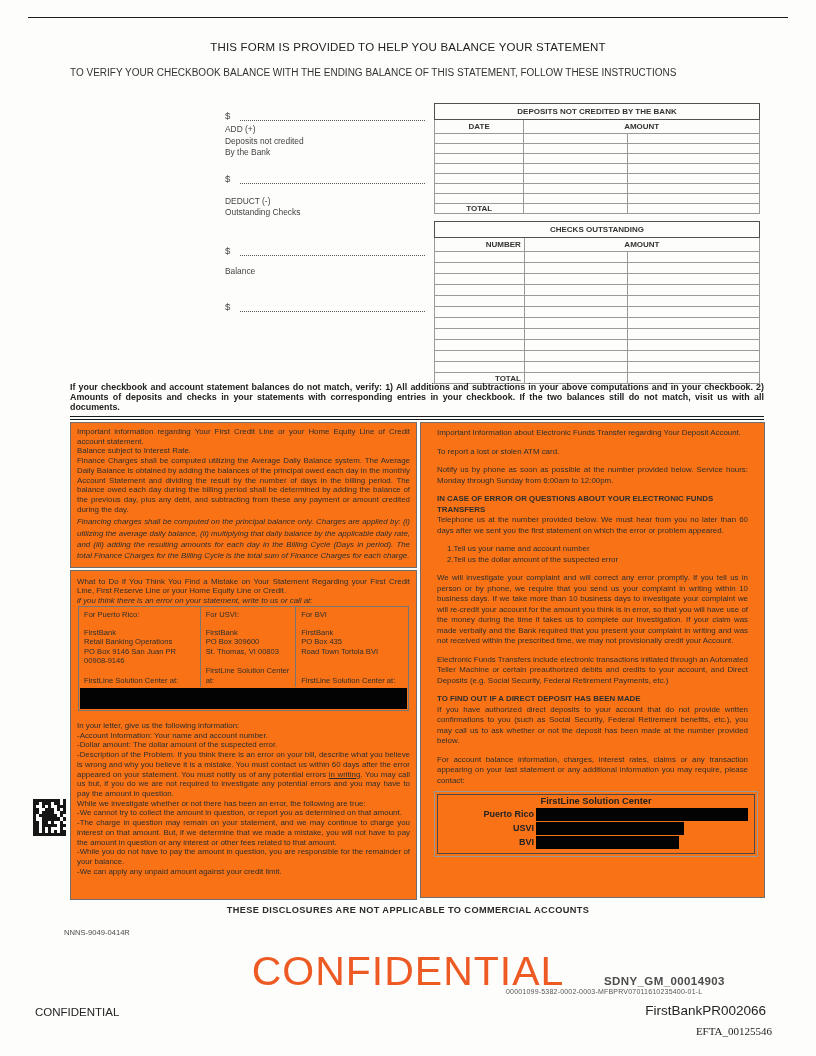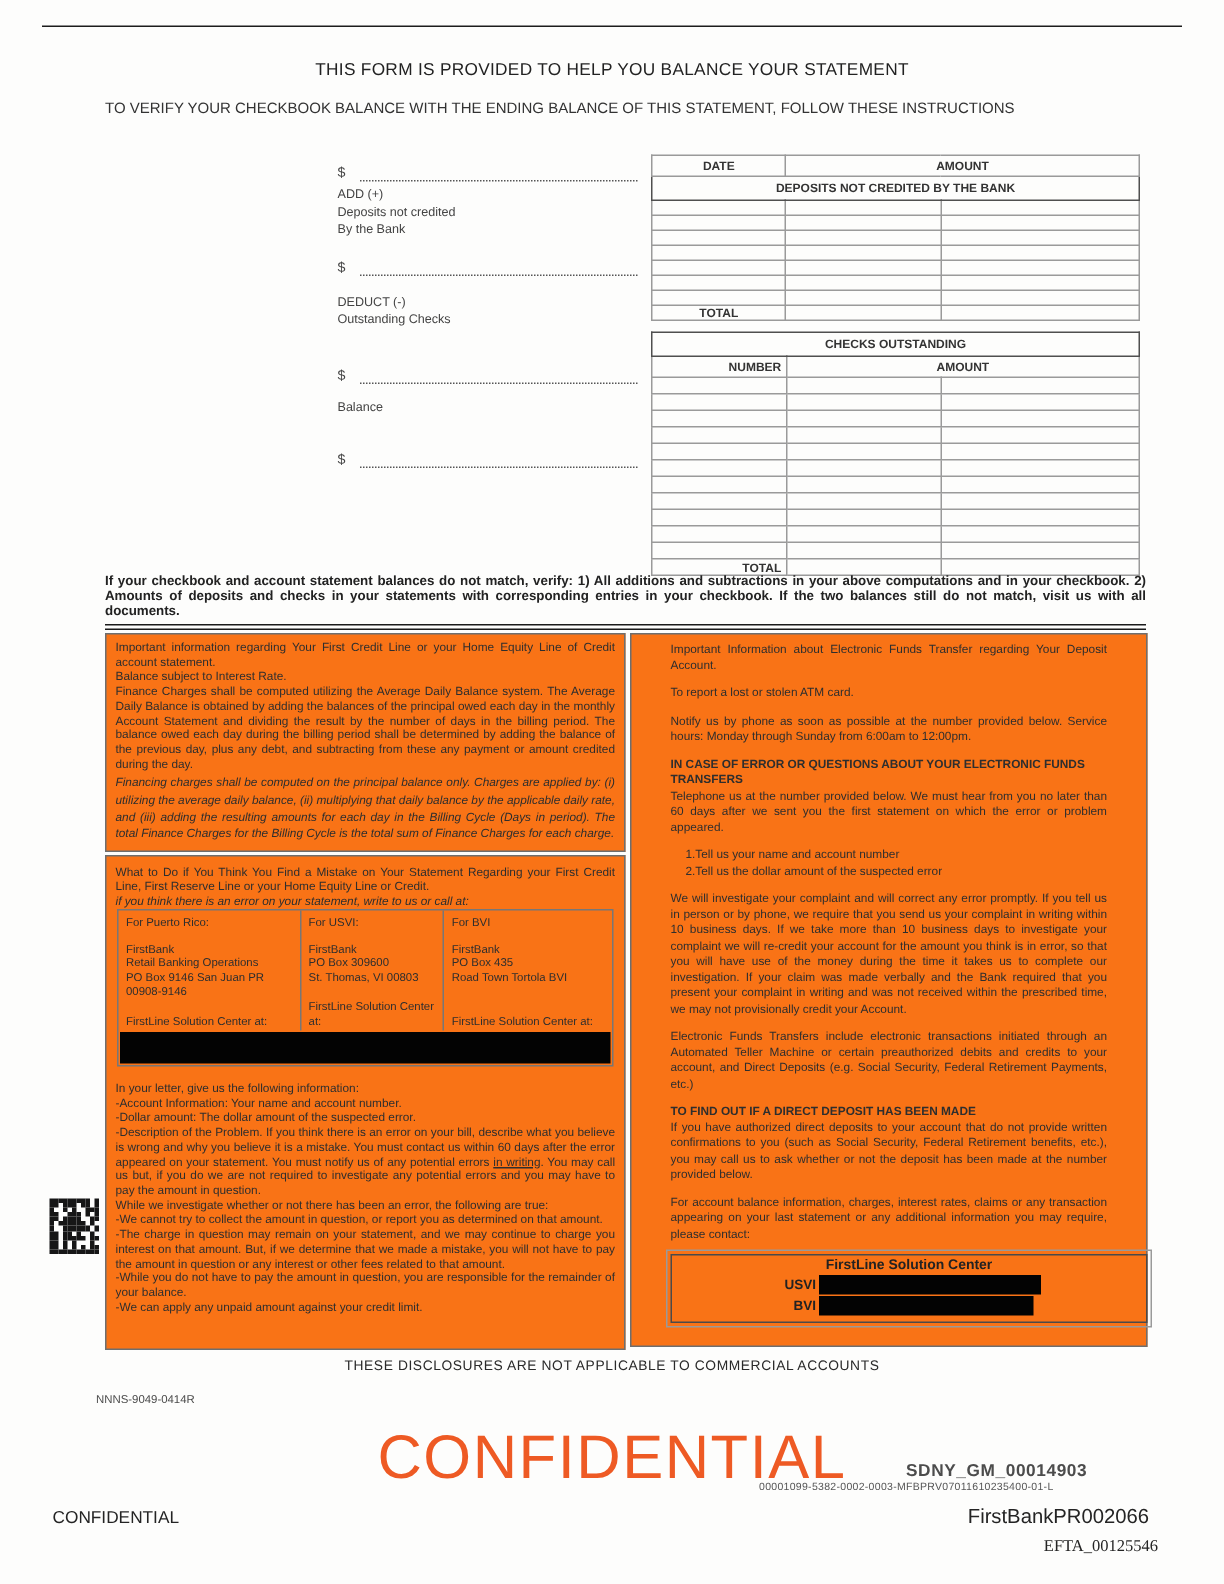--- a/index.html
+++ b/index.html
@@ -53,37 +53,37 @@
   .contact-cell{border-right:1px solid #777;padding:3px 5px 2px;display:flex;flex-direction:column;min-height:80px;box-sizing:border-box;}
   .contact-cell:nth-child(3){border-right:none;}
   .cc-region{margin-bottom:9px;}
   .cc-footer{margin-top:auto;padding-top:10px;}
   .contact-redact{grid-column:1/4;height:21px;background:#030303;margin:1px;}
 
   .letter p{margin:0;}
   .u{text-decoration:underline;}
 
   .rcol{position:absolute;left:420px;top:422px;width:345px;}
-  .rbox{padding:5px 26px 6px;font-size:7.9px;line-height:10.5px;min-height:476px;}
+  .rbox{padding:5px 16px 6px;font-size:7.9px;line-height:10.5px;min-height:476px;}
   .rbox p{margin:0 0 8px;text-align:justify;}
   .rbox .bold-h{font-weight:bold;text-align:left;margin-bottom:0;}
   .rbox .list{margin:0 0 8px 10px;}
   .rbox .list p{margin:0;text-align:left;}
 
   .solution-box{width:318px;margin:4px auto 0;border:1px solid #4a4a4a;outline:1px solid #9a9a9a;
                 outline-offset:2px;padding:1px 4px 4px;box-sizing:border-box;}
   .sc-title{text-align:center;font-weight:bold;font-size:9.3px;color:#222;}
   .sc-row{display:flex;align-items:center;margin-top:1px;}
   .sc-label{width:92px;text-align:right;font-weight:bold;font-size:9px;padding-right:2px;color:#222;}
   .sc-bar{height:13px;background:#030303;}
   .sc-bar.w1{width:212px;} .sc-bar.w2{width:148px;} .sc-bar.w3{width:143px;}
 
   
   .disclosures{position:absolute;left:0;right:0;top:905px;text-align:center;
-               font-size:9.2px;font-weight:normal;letter-spacing:.4px;color:#2a2a2a;}
+               font-size:9.2px;font-weight:bold;letter-spacing:.4px;color:#2a2a2a;}
   .form-number{position:absolute;left:64px;top:928px;font-size:7.6px;color:#4a4a4a;}
   .stamp{position:absolute;left:0;right:0;top:948px;text-align:center;
          font-size:41px;font-weight:400;letter-spacing:1px;color:#ee5a24;}
   .bates{position:absolute;left:604px;top:975px;font-size:11.5px;font-weight:600;
          letter-spacing:.4px;color:#4c4c4c;}
   .bates-sub{position:absolute;left:506px;top:988px;font-size:7px;color:#565656;letter-spacing:.2px;}
   .foot-conf{position:absolute;left:35px;top:1006px;font-size:11.5px;color:#242424;}
   .foot-bank{position:absolute;right:50px;top:1003px;font-size:13.5px;color:#242424;}
   .foot-efta{position:absolute;right:44px;top:1025px;font-size:11px;color:#242424;
              font-family:"Liberation Serif",serif;}
@@ -128,25 +128,25 @@
     </div>
     <div class="ws-line" style="margin-top:22px;">
       <span class="cur">$</span>
       <span class="rule"></span>
     </div>
   </div>
 
   <table class="grid-table tbl-deposits">
     <tbody>
       <tr>
+        <td class="ttl" colspan="3">DEPOSITS NOT CREDITED BY THE BANK</td>
+      </tr>
+      <tr>
         <td class="hdr c1">DATE</td>
         <td class="hdr" colspan="2">AMOUNT</td>
-      </tr>
-      <tr>
-        <td class="ttl" colspan="3">DEPOSITS NOT CREDITED BY THE BANK</td>
       </tr>
     </tbody>
     <tbody id="dep-body">
         <tr>
           <td class="c1"></td>
           <td class="c2"></td>
           <td class="c3"></td>
         </tr>
         <tr>
           <td class="c1"></td>
@@ -333,20 +333,24 @@
       </div>
       <p>We will investigate your complaint and will correct any error promptly.  If you tell us in person or by phone, we require that you send us your complaint in writing within 10 business days. If we take more than 10 business days to investigate your complaint we will re-credit your account for the amount you think is in error, so that you will have use of the money during the time it takes us to complete our investigation.  If your claim was made verbally and the Bank required that you present your complaint in writing and was not received within the prescribed time, we may not provisionally credit your Account.</p>
       <p>Electronic Funds Transfers include electronic transactions initiated through an Automated Teller Machine or certain preauthorized debits and credits to your account, and Direct Deposits (e.g. Social Security, Federal Retirement Payments, etc.)</p>
       <p class="bold-h">TO FIND OUT IF A DIRECT DEPOSIT HAS BEEN MADE</p>
       <p>If you have authorized direct deposits to your account that do not provide written confirmations to you (such as Social Security, Federal Retirement benefits, etc.), you may call us to ask whether or not the deposit has been made at the number provided below.</p>
       <p>For account balance information, charges, interest rates, claims or any transaction appearing on your last statement or any additional information you may require, please contact:</p>
 
       <div class="solution-box">
         <div class="sc-title">FirstLine Solution Center</div>
         <div class="sc-row">
+          <span class="sc-label">Puerto Rico</span>
+          <span class="sc-bar w1"></span>
+        </div>
+        <div class="sc-row">
           <span class="sc-label">USVI</span>
           <span class="sc-bar w2"></span>
         </div>
         <div class="sc-row">
           <span class="sc-label">BVI</span>
           <span class="sc-bar w3"></span>
         </div>
       </div>
     </div>
   </div>

